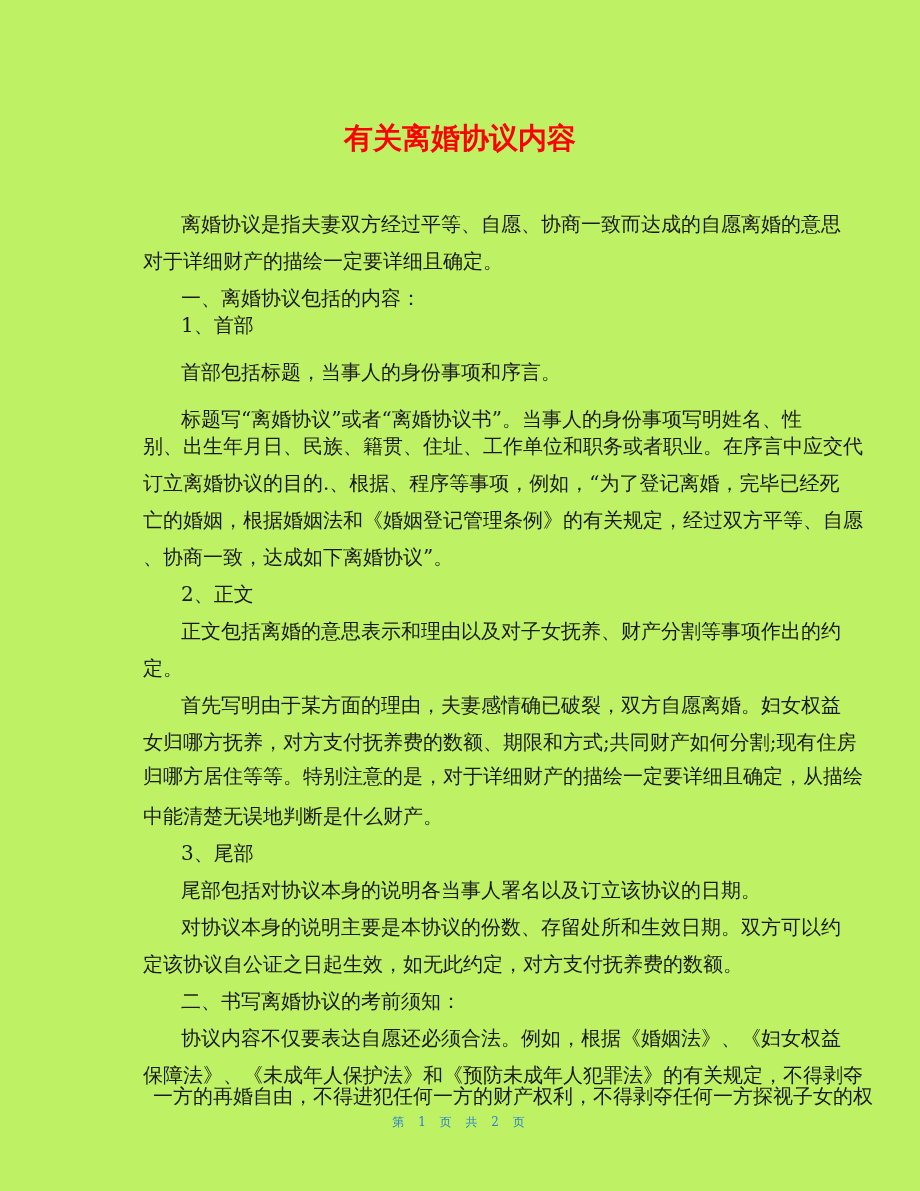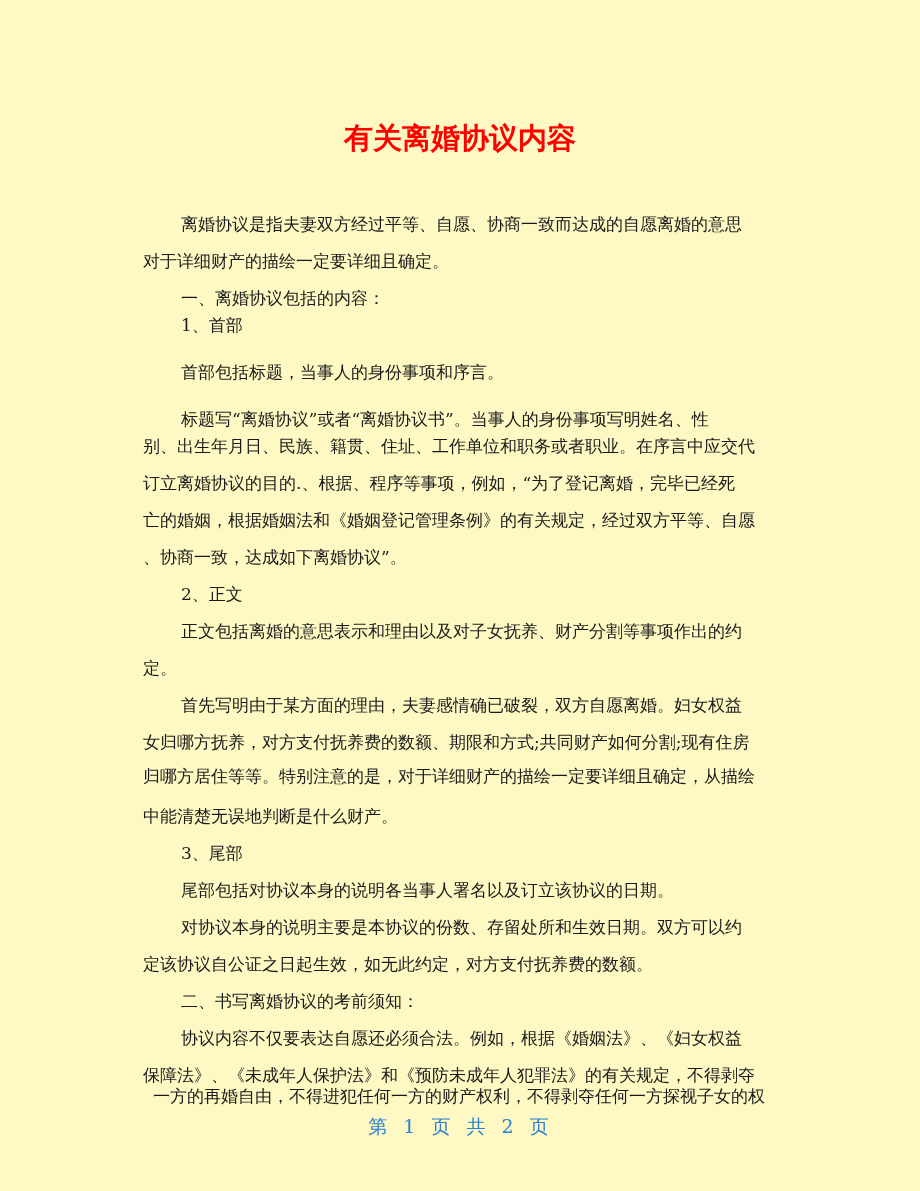--- a/index.html
+++ b/index.html
@@ -1,31 +1,31 @@
 <!DOCTYPE html>
 <html><head>
 <meta charset="utf-8">
 <style>
   html, body { margin: 0; padding: 0; background: #ffffff; }
   body { width: 920px; height: 1191px; position: relative; overflow: hidden; }
-  .page { position: absolute; left: 0; top: 0; width: 920px; height: 1191px; background: #fef9c3; }
+  .page { position: absolute; left: 0; top: 0; width: 920px; height: 1191px; background: #bef264; }
   .title {
     position: absolute; left: 0; top: 118px; width: 920px; text-align: center;
     font-family: "DejaVu Sans", sans-serif; font-weight: bold; font-size: 29px;
     color: #ff0000; letter-spacing: 0px; line-height: 40px;
   }
   .line {
     position: absolute; left: 143px; white-space: nowrap;
-    font-family: "DejaVu Serif", serif; font-size: 17px; color: #1a1a1a;
+    font-family: "DejaVu Serif", serif; font-size: 20px; color: #1a1a1a;
     line-height: 24px; height: 24px;
   }
   .indent { left: 181px; }
   .footer {
     position: absolute; left: 0; top: 1114px; width: 920px; text-align: center;
-    font-family: "DejaVu Serif", serif; font-size: 19px; color: #2a7fd4;
+    font-family: "DejaVu Serif", serif; font-size: 12px; color: #2a7fd4;
     word-spacing: 4px; letter-spacing: 3px;
   }
 </style>
 </head>
 <body>
 
 <div class="page">
   <div class="title">有关离婚协议内容</div>
   <div id="body-lines">
       <div class="line indent" style="top: 212px;">离婚协议是指夫妻双方经过平等、自愿、协商一致而达成的自愿离婚的意思</div>

